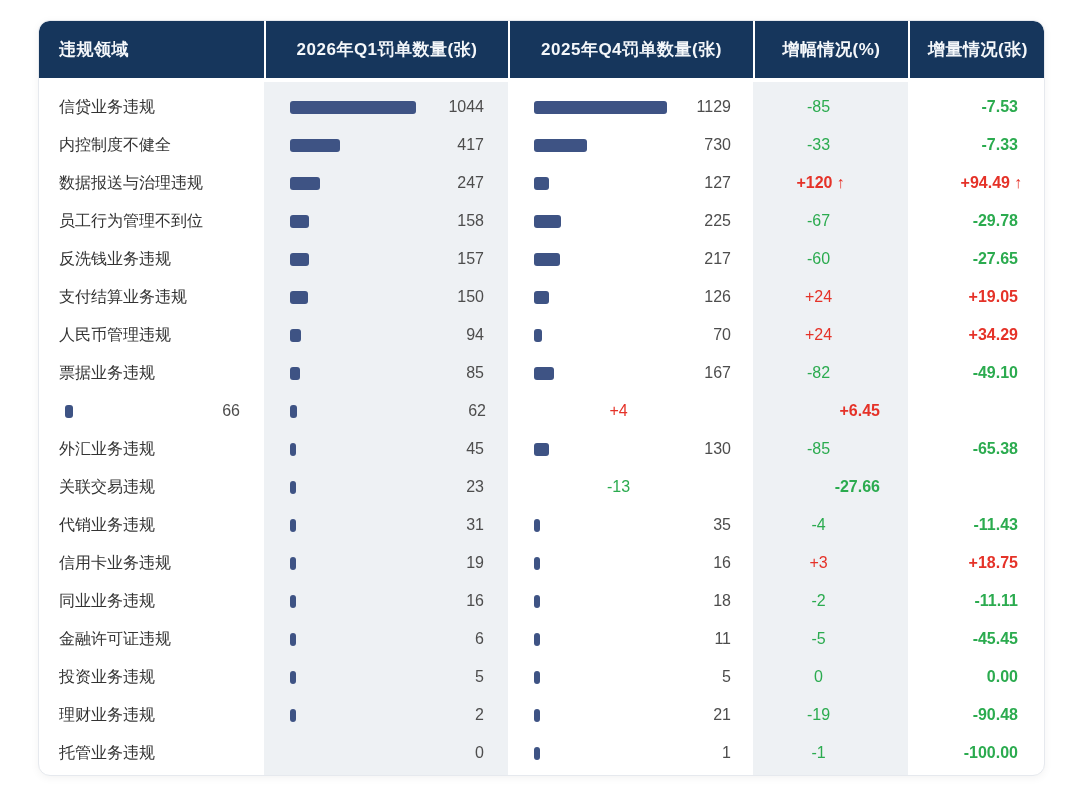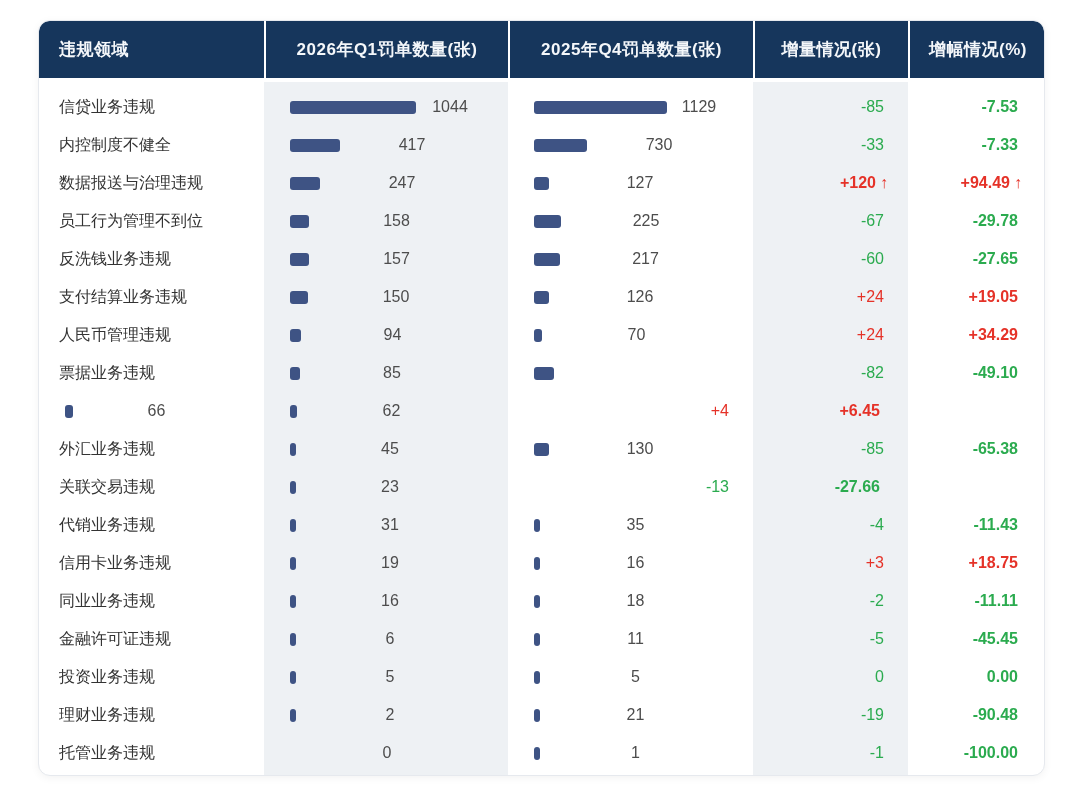--- a/index.html
+++ b/index.html
@@ -27,40 +27,40 @@
   .stripe.c2 { left:225px; width:244px; }
   .stripe.c4 { left:714px; width:155px; }
   .rows { position:relative; z-index:1; padding-top:6px; }
   .tr {
     display:grid; grid-template-columns:225px 244px 245px 155px 138px;
     height:38px; align-items:center;
   }
   .cell-label { padding-left:20px; font-size:16px; color:var(--label,#333333); }
   .cell-bar { display:flex; align-items:center; padding-left:26px; }
   .bar { height:13px; border-radius:3px; background:var(--bar,#3e5384); flex:none; }
-  .cell-bar .num { flex:1; text-align:center; font-size:16px; color:var(--number,#4d4d4d); }
+  .cell-bar .num { flex:1; text-align:right; font-size:16px; color:var(--number,#4d4d4d); }
   .cell-bar.q1 .num { padding-right:24px; }
   .cell-bar.q4 .num { padding-right:22px; }
-  .cell-delta { text-align:right; padding-right:20px; font-size:16px; }
+  .cell-delta { text-align:center; padding-right:20px; font-size:16px; }
   .cell-growth { text-align:right; padding-right:24px; font-size:16px;font-weight:bold; }
   .up   { color:var(--up,#e53228); }
   .down { color:var(--down,#2bab4f); }
   .hl   { font-weight:bold; }
   .arrow { margin-left:4px; }
 </style>
 </head>
 <body>
 
 <div class="card">
   <div class="thead">
     <div class="th">违规领域</div>
     <div class="th">2026年Q1罚单数量(张)</div>
     <div class="th">2025年Q4罚单数量(张)</div>
+    <div class="th">增幅情况(%)</div>
     <div class="th">增量情况(张)</div>
-    <div class="th">增幅情况(%)</div>
   </div>
   <div class="tbody">
     <div class="stripe c2"></div>
     <div class="stripe c4"></div>
     <div class="rows" id="rows">
         <div class="tr">
           <div class="cell-label">信贷业务违规</div>
           <div class="cell-bar q1">
             <span class="bar" style="width:126px"></span>
             <span class="num">1044</span>
@@ -151,20 +151,21 @@
           <div class="cell-growth up"><span>+34.29</span><span class="arrow"></span></div>
         </div>
         <div class="tr">
           <div class="cell-label">票据业务违规</div>
           <div class="cell-bar q1">
             <span class="bar" style="width:10px"></span>
             <span class="num">85</span>
           </div>
           <div class="cell-bar q4">
             <span class="bar" style="width:20px"></span>
+            <span class="num">167</span>
           </div>
           <div class="cell-delta down"><span>-82</span><span class="arrow"></span></div>
           <div class="cell-growth down"><span>-49.10</span><span class="arrow"></span></div>
         </div>
         <div class="tr">
           <div class="cell-bar q1">
             <span class="bar" style="width:8px"></span>
             <span class="num">66</span>
           </div>
           <div class="cell-bar q4">

